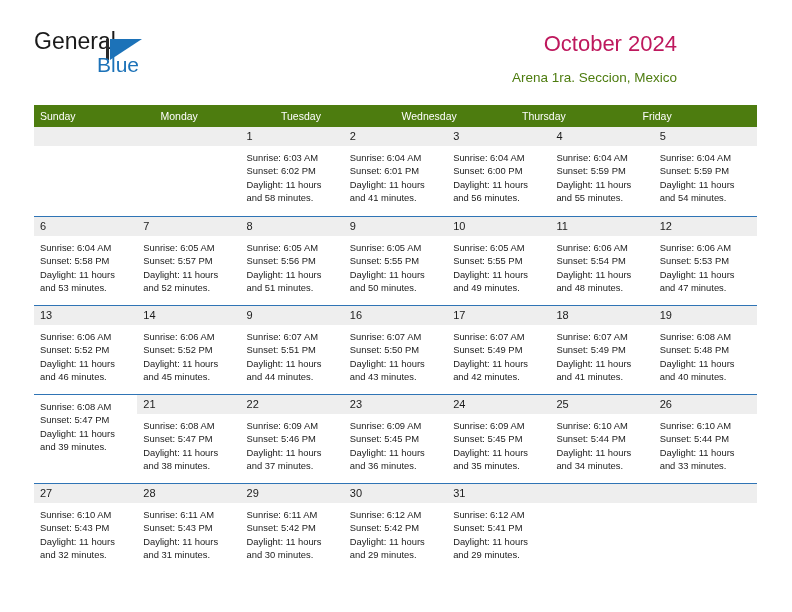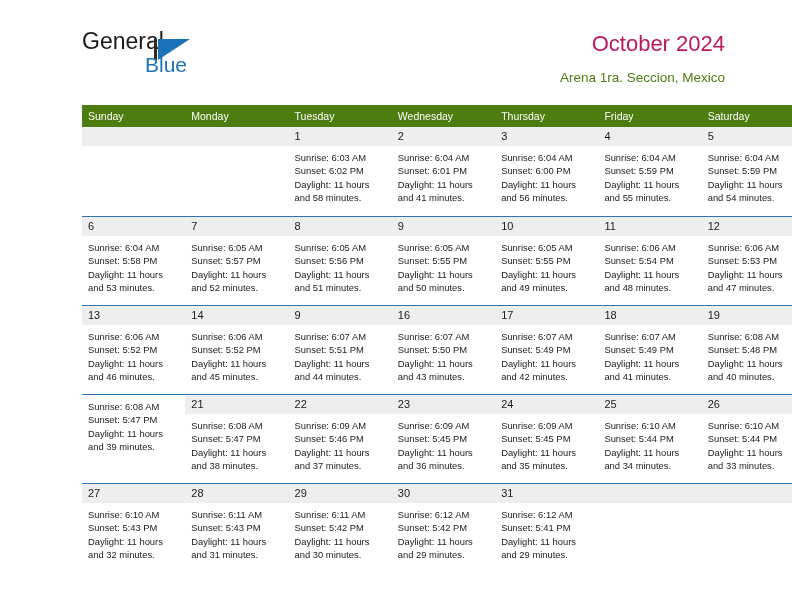--- a/index.html
+++ b/index.html
@@ -11,21 +11,20 @@
     height: 612px;
     background: #ffffff;
     font-family: "Liberation Sans", sans-serif;
     overflow: hidden;
   }
   .page {
     position: relative;
     width: 712px;
     height: 612px;
     box-sizing: border-box;
-    margin-left: 48px;
   }
 
   
   .header {
     position: absolute;
     left: 34px;
     top: 28px;
     right: 35px;
     height: 70px;
   }
@@ -189,21 +188,20 @@
   </div>
 
   <div class="calendar">
     <div class="weekdays" id="weekday-row">
         <div class="weekday">Sunday</div>
         <div class="weekday">Monday</div>
         <div class="weekday">Tuesday</div>
         <div class="weekday">Wednesday</div>
         <div class="weekday">Thursday</div>
         <div class="weekday">Friday</div>
-        <div class="weekday">Saturday</div>
       </div>
     <div id="weeks-container">
         <div class="week">
           <div class="day empty">
             <div class="day-num-band">
               <span class="day-num"></span>
             </div>
             <div class="day-body"></div>
           </div>
           <div class="day empty">

